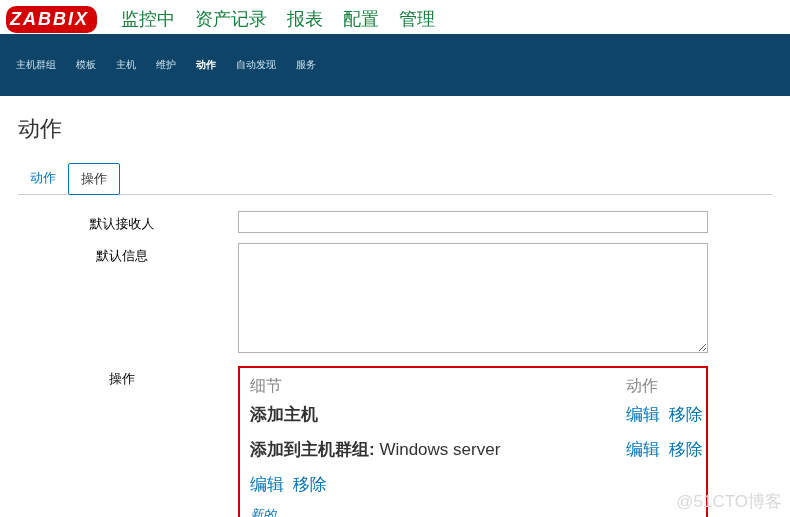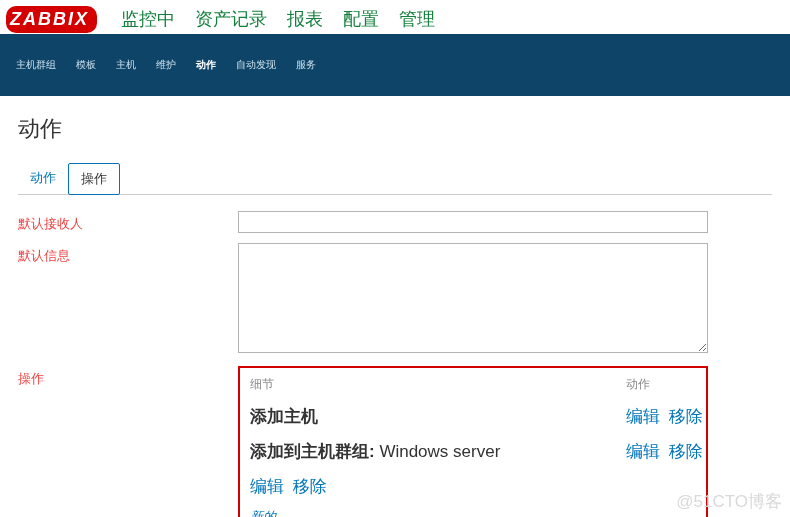--- a/index.html
+++ b/index.html
@@ -10,26 +10,26 @@
   .topnav a.active::after { content: ""; position: absolute; bottom: -4px; left: 50%; transform: translateX(-50%); border-left: 6px solid transparent; border-right: 6px solid transparent; border-bottom: 8px solid #0e4467; }
   .subnav { background: #0e4467; display: flex; padding: 0 6px; }
   .subnav a { color: #cde2f0; text-decoration: none; padding: 24px 10px; font-size: 10px; }
   .subnav a.active { color: #fff; font-weight: bold; }
   .content { padding: 14px 18px 40px 18px; }
   h1.page-title { font-size: 22px; font-weight: normal; color: #333; margin: 4px 0 18px 0; }
   .tabs { display: flex; border-bottom: 1px solid #ccc; margin-bottom: 16px; }
   .tabs a { padding: 6px 12px; text-decoration: none; color: #0275b8; font-size: 13px; position: relative; top: 1px; }
   .tabs a.active { border: 1px solid #0275b8; border-radius: 2px; color: #333; background: #fff; }
   .form-row { display: flex; margin-bottom: 10px; }
-  .form-row .lbl { width: 220px; text-align: left; padding-right: 12px; padding-top: 4px; color: #ef4444; }
+  .form-row .lbl { width: 220px; text-align: center; padding-right: 12px; padding-top: 4px; color: #000000; }
   .form-row .ctrl { flex: 1; max-width: 470px; }
   .text-input { width: 100%; border: 1px solid #b3b3b3; padding: 3px 4px; height: 22px; font-size: 13px; }
   textarea.text-input { height: 110px; resize: both; }
   .ops-box { border: 2px solid #d40000; padding: 8px 10px 6px 10px; width: 470px; }
-  .ops-head { display: flex; color: #888; font-size: 12px; margin-bottom: 6px; }
+  .ops-head { display: flex; color: #888; font-size: 16px; }
   .ops-head .c1 { flex: 1; }
   .ops-head .c2 { width: 70px; }
   .op-row { display: flex; align-items: center; padding: 6px 0; font-size: 17px; }
   .op-row .c1 { flex: 1; }
   .op-row .c2 { width: 70px; white-space: nowrap; }
   .op-row a { color: #0275b8; text-decoration: none; margin-right: 4px; }
   .new-link { color: #0275b8; text-decoration: none; display: inline-block; padding: 4px 0; font-style: italic; }
   .btnbar { margin-left: 232px; margin-top: 10px; }
   .btn { display: inline-block; border: 1px solid #0275b8; color: #0275b8; background: #fff; padding: 4px 14px; font-size: 13px; margin-right: 6px; text-decoration: none; cursor: pointer; }
   .btn.primary { background: #0275b8; color: #fff; }

